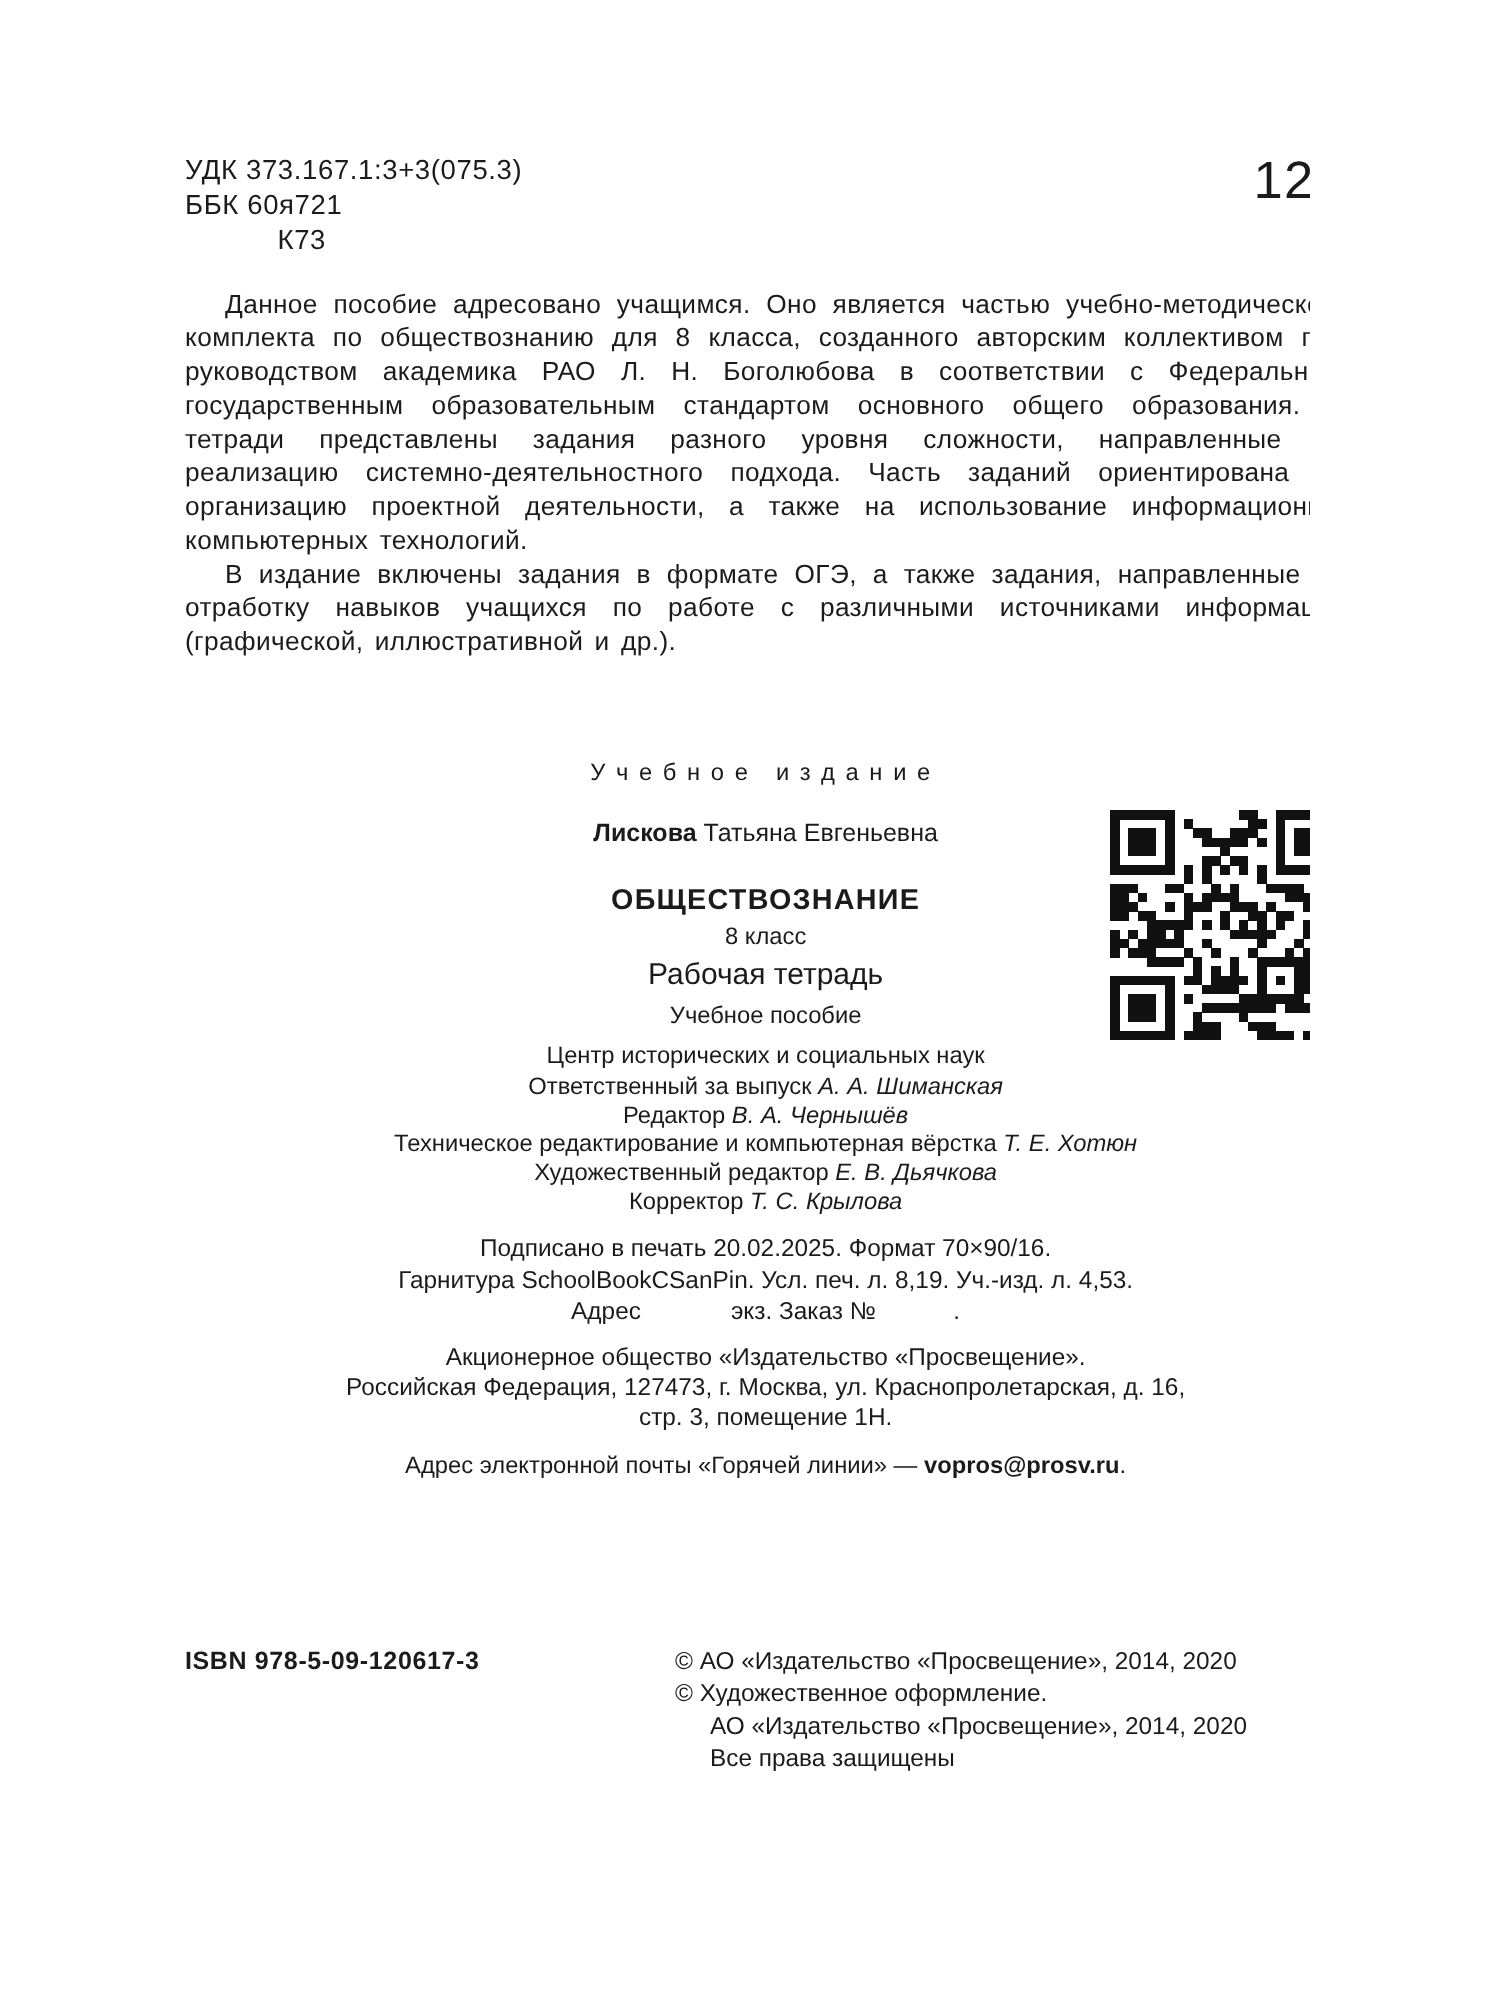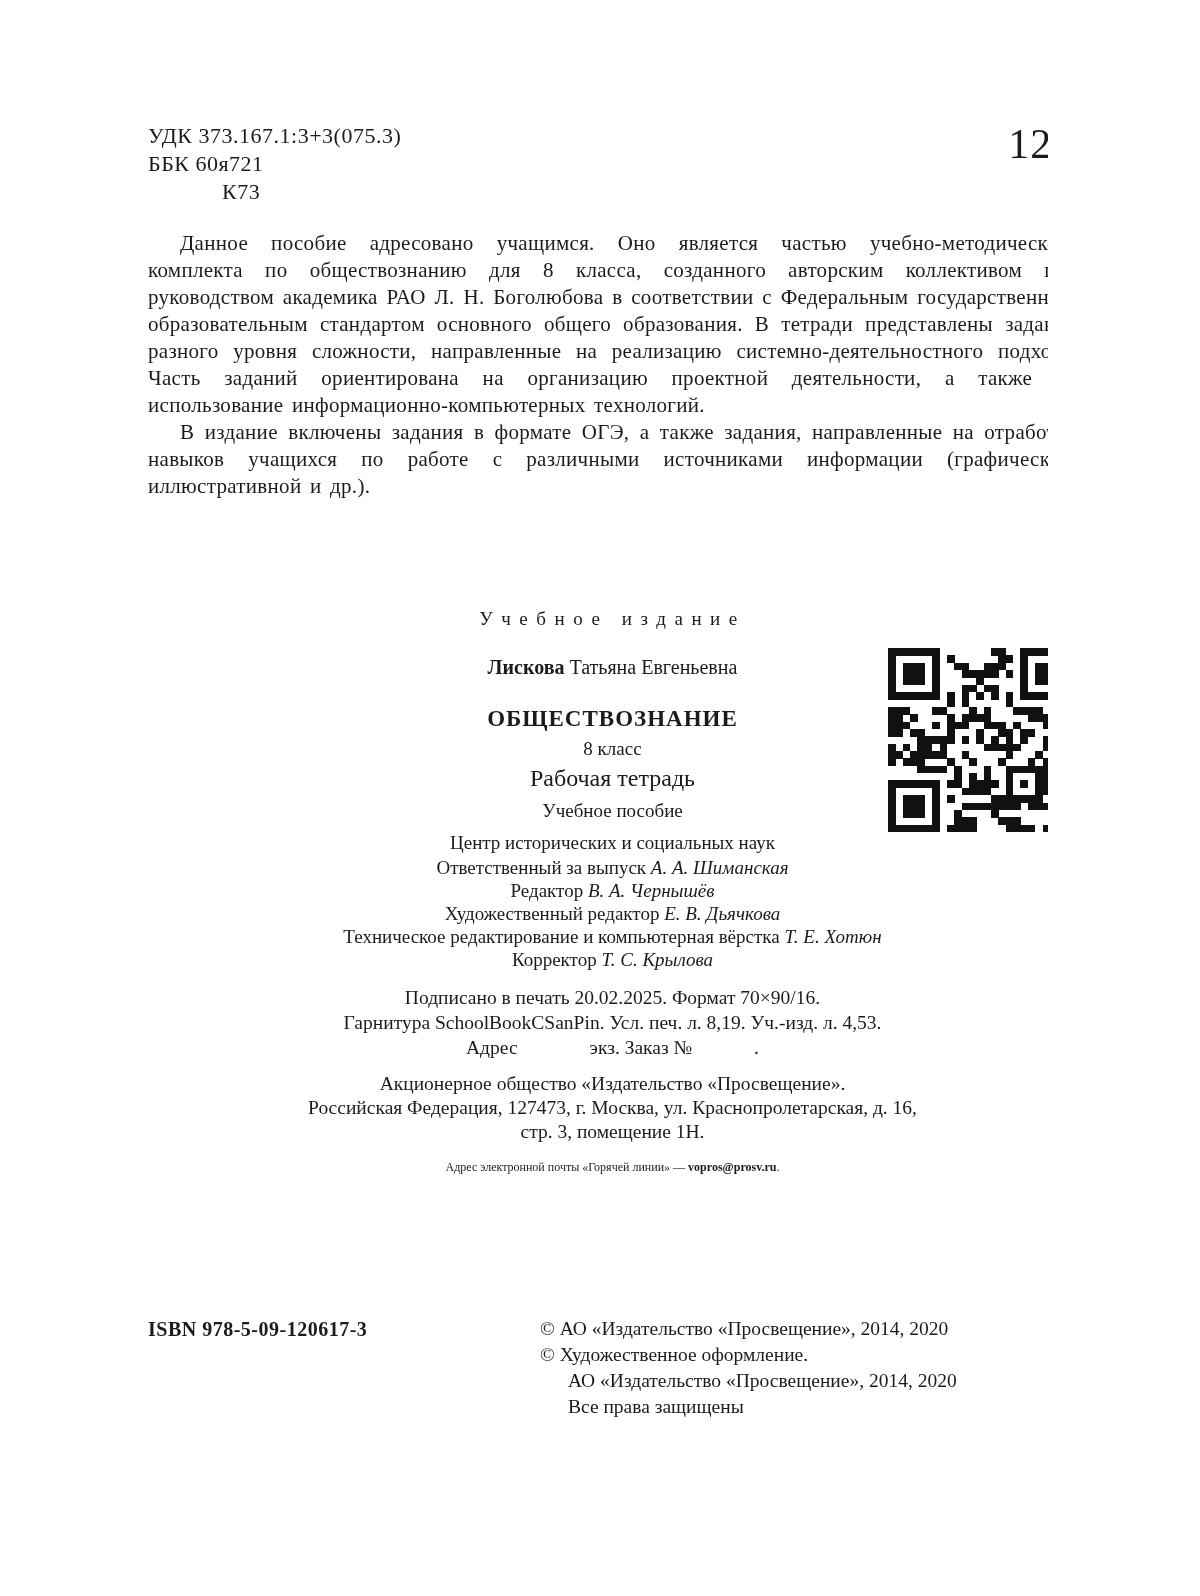--- a/index.html
+++ b/index.html
@@ -1,20 +1,20 @@
 <!DOCTYPE html>
 <html><head>
 <meta charset="utf-8">
 <style>
   html,body{margin:0;padding:0;background:#ffffff;}
   .page{
     position:relative;
     width:1048px;height:1596px;
     background:#ffffff;
-    font-family:Liberation Serif, serif;
+    font-family:Liberation Sans, sans-serif;
     color:#1b1b1b;
     overflow:hidden;
   }
   
   .top-row{position:absolute;left:148px;top:122px;width:929px;display:flex;justify-content:space-between;align-items:flex-start;}
   .codes{font-size:22px;line-height:28px;letter-spacing:0.5px;}
   .codes .k73{padding-left:74px;}
   .age{font-size:42px;line-height:44px;letter-spacing:1px;}
   
   .annotation{position:absolute;left:148px;top:230px;width:929px;}
@@ -34,21 +34,21 @@
   .grade{font-size:19px;margin-top:6px;}
   .subtitle{font-size:24px;margin-top:5px;}
   .kind{font-size:19px;margin-top:8px;}
   .center-line{font-size:19px;margin-top:10px;}
   .credit{font-size:19px;line-height:23px;}
   .credits{margin-top:2px;}
   .print-block{margin-top:14px;font-size:19.5px;line-height:25px;}
   .gap1{display:inline-block;width:72px;}
   .gap2{display:inline-block;width:62px;}
   .publisher-block{margin-top:12px;font-size:19.5px;line-height:24px;}
-  .email-line{margin-top:16px;font-size:12px;}
+  .email-line{margin-top:16px;font-size:19px;}
   
   .qr{position:absolute;left:888px;top:648px;width:184px;height:184px;background:#ffffff;}
   .qr svg{width:100%;height:100%;display:block;}
   
   .isbn{position:absolute;left:148px;top:1318px;font-size:20px;font-weight:bold;letter-spacing:0.5px;}
   .copyright{position:absolute;left:540px;top:1316px;font-size:19.5px;line-height:26px;}
   .copyright .indent{padding-left:28px;}
   b{font-weight:bold;}
   i{font-style:italic;}
 </style>
@@ -401,26 +401,26 @@
     <div class="credits">
       <div class="credit">
         <span>Ответственный за выпуск</span>
         <i>А. А. Шиманская</i>
       </div>
       <div class="credit">
         <span>Редактор</span>
         <i>В. А. Чернышёв</i>
       </div>
       <div class="credit">
+        <span>Техническое редактирование и компьютерная вёрстка</span>
+        <i>Т. Е. Хотюн</i>
+      </div>
+      <div class="credit">
         <span>Художественный редактор</span>
         <i>Е. В. Дьячкова</i>
-      </div>
-      <div class="credit">
-        <span>Техническое редактирование и компьютерная вёрстка</span>
-        <i>Т. Е. Хотюн</i>
       </div>
       <div class="credit">
         <span>Корректор</span>
         <i>Т. С. Крылова</i>
       </div>
     </div>
 
     <div class="print-block">
       <div>Подписано в печать 20.02.2025. Формат 70×90/16.</div>
       <div>Гарнитура SchoolBookCSanPin. Усл. печ. л. 8,19. Уч.-изд. л. 4,53.</div>

